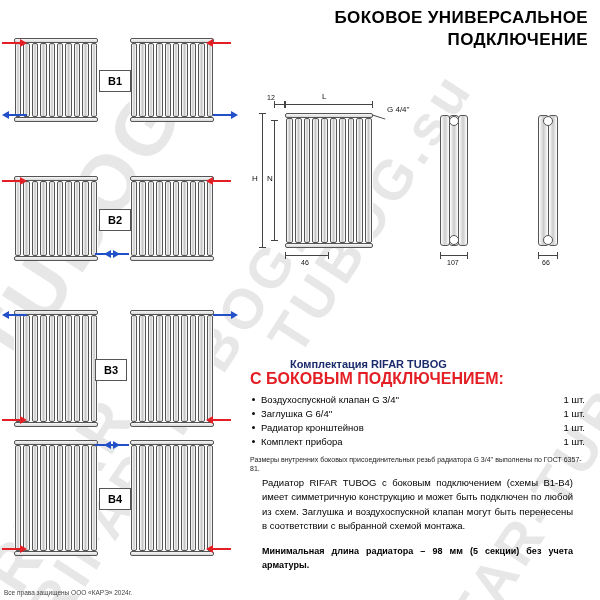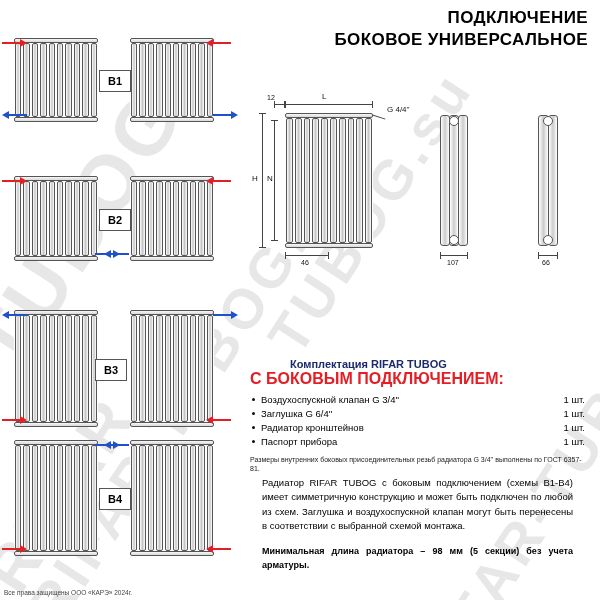--- a/index.html
+++ b/index.html
@@ -81,22 +81,22 @@
     <div class="wm" style="left: -45px; top: 335px; font-size: 80px;">TUBOG</div>
     <div class="wm" style="left: 15px; top: 600px; font-size: 56px;">RIFAR-TUBOG.su</div>
     <div class="wm" style="left: 255px; top: 330px; font-size: 56px;">TUBOG.su</div>
     <div class="wm" style="left: 400px; top: 665px; font-size: 56px;">RIFAR-TUBOG</div>
     <div class="wm" style="left: -30px; top: 565px; font-size: 64px;">RIFAR</div>
   </div>
 
 <div id="content">
 
   <div class="title">
+    <div>БОКОВОЕ УНИВЕРСАЛЬНОЕ</div>
     <div>ПОДКЛЮЧЕНИЕ</div>
-    <div>БОКОВОЕ УНИВЕРСАЛЬНОЕ</div>
   </div>
 
   <div id="schemes">
       <div class="scheme-row" style="top: 38px; height: 84px;">
         <div class="rad" style="position: absolute; left: 14px; top: 0px; width: 84px; height: 84px;">
           <div class="sec"></div>
           <div class="sec"></div>
           <div class="sec"></div>
           <div class="sec"></div>
           <div class="sec"></div>
@@ -296,21 +296,21 @@
         </div>
         <div class="eq-item">
           <span class="eq-name">Заглушка G 6/4''</span>
           <span class="eq-qty">1 шт.</span>
         </div>
         <div class="eq-item">
           <span class="eq-name">Радиатор кронштейнов</span>
           <span class="eq-qty">1 шт.</span>
         </div>
         <div class="eq-item">
-          <span class="eq-name">Паспорт прибора</span>
+          <span class="eq-name">Комплект прибора</span>
           <span class="eq-qty">1 шт.</span>
         </div>
       </div>
     <div class="eq-note">Размеры внутренних боковых присоединительных резьб радиатора G 3/4'' выполнены по ГОСТ 6357-81.</div>
   </div>
 
   <div class="description">
     <p>Радиатор RIFAR TUBOG с боковым подключением (схемы В1-В4) имеет симметричную конструкцию и может быть подключен по любой из схем. Заглушка и воздухоспускной клапан могут быть перенесены в соответствии с выбранной схемой монтажа.</p>
     <p class="bold">Минимальная длина радиатора – 98 мм (5 секции) без учета арматуры.</p>
   </div>

